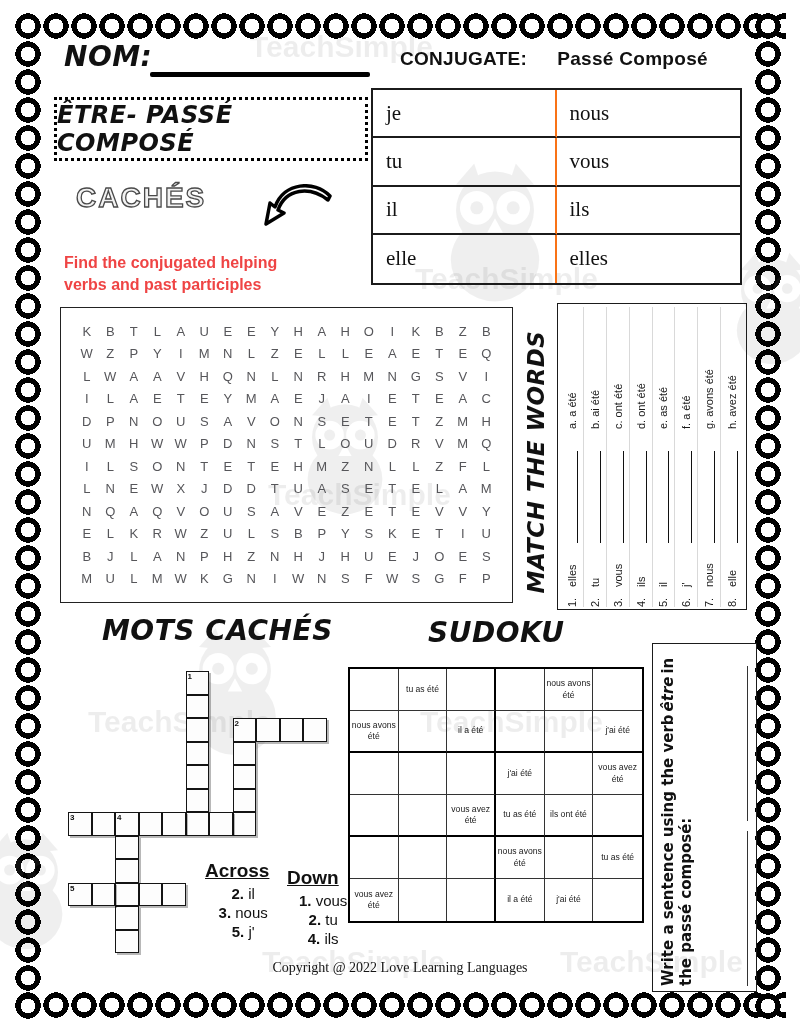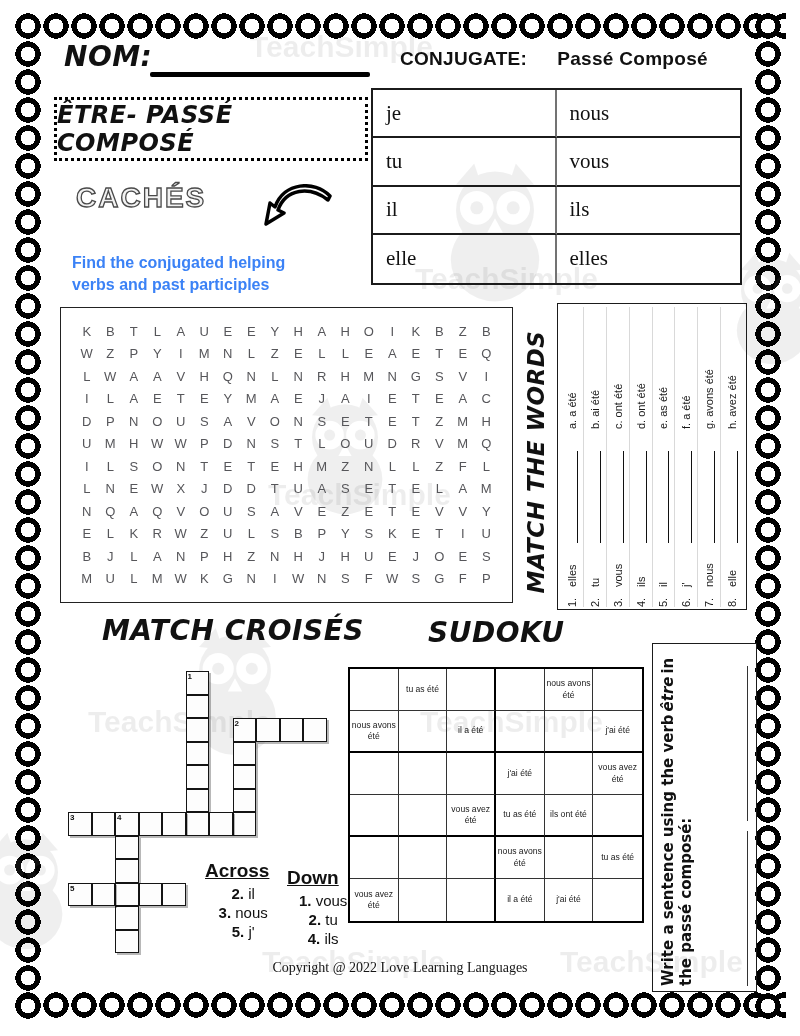--- a/index.html
+++ b/index.html
@@ -19,27 +19,27 @@
   .nom{position:absolute;left:64px;top:40px;font-size:28px;}
   .nom-line{position:absolute;left:150px;top:72px;width:220px;height:5px;background:#000;border-radius:2px;}
   .conjugate-row{position:absolute;left:400px;top:48px;display:flex;gap:30px;font-size:19px;font-weight:700;letter-spacing:.3px;}
   .title-box{position:absolute;left:54px;top:97px;width:308px;height:58px;border:3px dotted #000;
              display:flex;align-items:center;justify-content:center;}
   .title-box .t{font-size:24px;}
   
   .conj{position:absolute;left:371px;top:88px;width:367px;height:193px;border:2px solid #1b1b1b;
         display:grid;grid-template-columns:1fr 1fr;grid-template-rows:repeat(4,1fr);
         font-family:"Liberation Serif",serif;font-size:21px;}
-  .conj .cell{border-right:2px solid #737373;border-bottom:2px solid #1b1b1b;display:flex;align-items:center;padding-left:13px;}
+  .conj .cell{border-right:2px solid #f97316;border-bottom:2px solid #1b1b1b;display:flex;align-items:center;padding-left:13px;}
   .conj .cell.lastcol{border-right:none;}
   .conj .cell.lastrow{border-bottom:none;}
   
   .mc-head{position:absolute;left:76px;top:182px;font-weight:700;font-size:28px;letter-spacing:2px;
            color:#f2f2f2;-webkit-text-stroke:1.3px #4a4a4a;line-height:1.15;}
-  .mc-sub{position:absolute;left:72px;top:252px;font-size:16px;font-weight:700;color:#3b82f6;line-height:1.35;}
+  .mc-sub{position:absolute;left:64px;top:252px;font-size:16px;font-weight:700;color:#ef4444;line-height:1.35;}
   .arrow-icon{position:absolute;left:252px;top:184px;}
   
   .ws-box{position:absolute;left:60px;top:307px;width:453px;height:296px;border:1.5px solid #222;box-sizing:border-box;padding:12px 14px;}
   .ws-grid{display:grid;grid-template-columns:repeat(18,1fr);grid-template-rows:repeat(12,1fr);width:100%;height:100%;}
   .ws-grid span{display:flex;align-items:center;justify-content:center;font-size:13px;color:#56565a;}
   
   .match-title{position:absolute;left:396px;top:449px;width:280px;text-align:center;font-size:23px;transform:rotate(-90deg);}
   .match-box{position:absolute;left:557px;top:303px;width:190px;height:307px;border:1.5px solid #1b1b1b;box-sizing:border-box;}
   .match-inner{position:absolute;left:50%;top:50%;width:300px;height:182px;transform:translate(-50%,-50%) rotate(-90deg);
                display:flex;flex-direction:column;}
@@ -481,21 +481,21 @@
         </div>
         <div class="match-row">
           <span class="num">8.</span>
           <span class="pro">elle</span>
           <span class="blank"></span>
           <span class="opt">h. avez été</span>
         </div>
       </div>
   </div>
 
-  <div class="cw-title marker">MATCH CROISÉS</div>
+  <div class="cw-title marker">MOTS CACHÉS</div>
   <div class="cw">
       <div class="cell" style="left: 117.5px; top: 0px; width: 23.5px; height: 23.5px;">
         <span class="n">1</span>
       </div>
       <div class="cell" style="left: 117.5px; top: 23.5px; width: 23.5px; height: 23.5px;"></div>
       <div class="cell" style="left: 117.5px; top: 47px; width: 23.5px; height: 23.5px;"></div>
       <div class="cell" style="left: 117.5px; top: 70.5px; width: 23.5px; height: 23.5px;"></div>
       <div class="cell" style="left: 117.5px; top: 94px; width: 23.5px; height: 23.5px;"></div>
       <div class="cell" style="left: 117.5px; top: 117.5px; width: 23.5px; height: 23.5px;"></div>
       <div class="cell" style="left: 117.5px; top: 141px; width: 23.5px; height: 23.5px;"></div>

